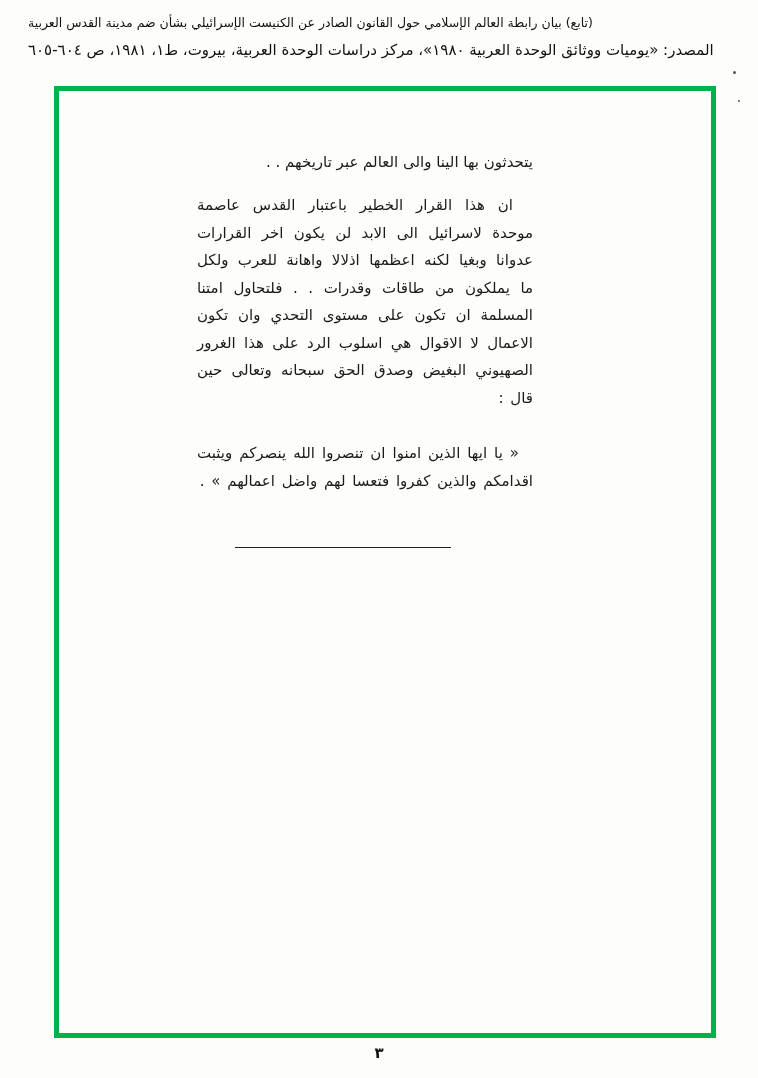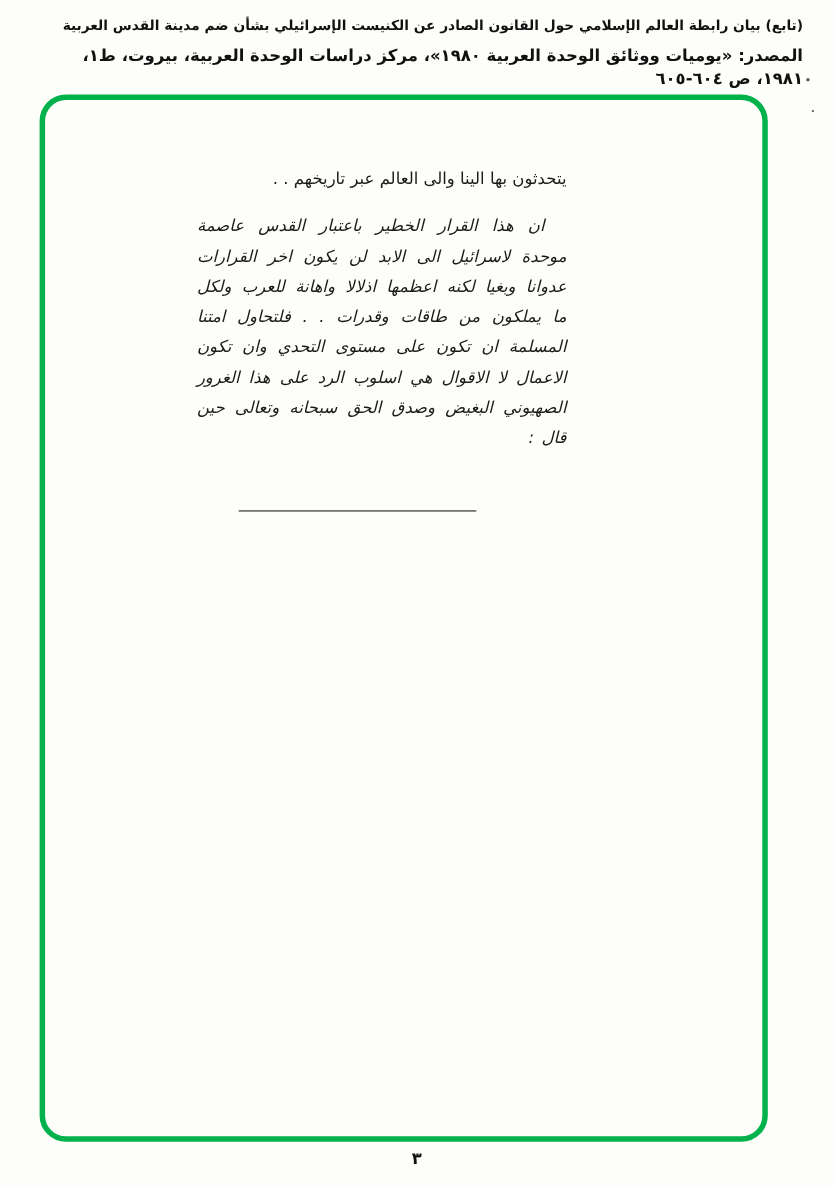--- a/index.html
+++ b/index.html
@@ -12,43 +12,43 @@
     overflow: hidden;
   }
   .page {
     position: relative;
     width: 758px;
     height: 1078px;
   }
   
   .doc-header {
     direction: rtl;
-    text-align: right;
+    text-align: left;
     padding: 14px 28px 0 28px;
-    font-weight: bold;
+    font-weight: normal;
   }
   .doc-header .title-line {
     font-size: 12.5px;
     line-height: 1.5;
     letter-spacing: 0.1px;
   }
   .doc-header .source-line {
     font-size: 15px;
     margin-top: 7px;
     line-height: 1.4;
   }
   
   .green-frame {
     position: absolute;
     top: 86px;
-    left: 36px;
+    left: 54px;
     width: 662px;
     height: 952px;
     border: 5px solid #00b14c;
-    border-radius: 24px;
+    border-radius: 0;
     background: transparent;
   }
   
   .content {
     direction: rtl;
     position: absolute;
     top: 58px;
     right: 178px;
     width: 336px;
     font-size: 15px;
@@ -57,21 +57,20 @@
   .intro-line {
     text-align: right;
     line-height: 27px;
     margin-bottom: 16px;
   }
   .main-paragraph {
     text-align: justify;
     line-height: 27.5px;
     text-indent: 20px;
     word-spacing: 2px;
-    font-style: italic;
   }
   .quote-paragraph {
     text-align: justify;
     line-height: 27.5px;
     margin-top: 28px;
     text-indent: 14px;
     word-spacing: 2px;
   }
   .divider {
     border: none;
@@ -108,19 +107,20 @@
     <div class="source-line">المصدر: «يوميات ووثائق الوحدة العربية ١٩٨٠»، مركز دراسات الوحدة العربية، بيروت، ط١، ١٩٨١، ص ٦٠٤-٦٠٥</div>
   </header>
 
   <div class="speck speck-1"></div>
   <div class="speck speck-2"></div>
 
   <div class="green-frame">
     <div class="content">
       <p class="intro-line">يتحدثون بها الينا والى العالم عبر تاريخهم . .</p>
       <p class="main-paragraph">ان هذا القرار الخطير باعتبار القدس عاصمة موحدة لاسرائيل الى الابد لن يكون اخر القرارات عدوانا وبغيا لكنه اعظمها اذلالا واهانة للعرب ولكل ما يملكون من طاقات وقدرات . .  فلتحاول امتنا المسلمة ان تكون على مستوى التحدي وان تكون الاعمال لا الاقوال هي اسلوب الرد على هذا الغرور الصهيوني البغيض وصدق الحق سبحانه وتعالى حين قال :</p>
+      <p class="quote-paragraph">« يا ايها الذين امنوا ان تنصروا الله ينصركم ويثبت اقدامكم والذين كفروا فتعسا لهم واضل اعمالهم » .</p>
       <hr class="divider">
     </div>
   </div>
 
   <div class="page-number">٣</div>
 
 </div>
 
 </body></html>

